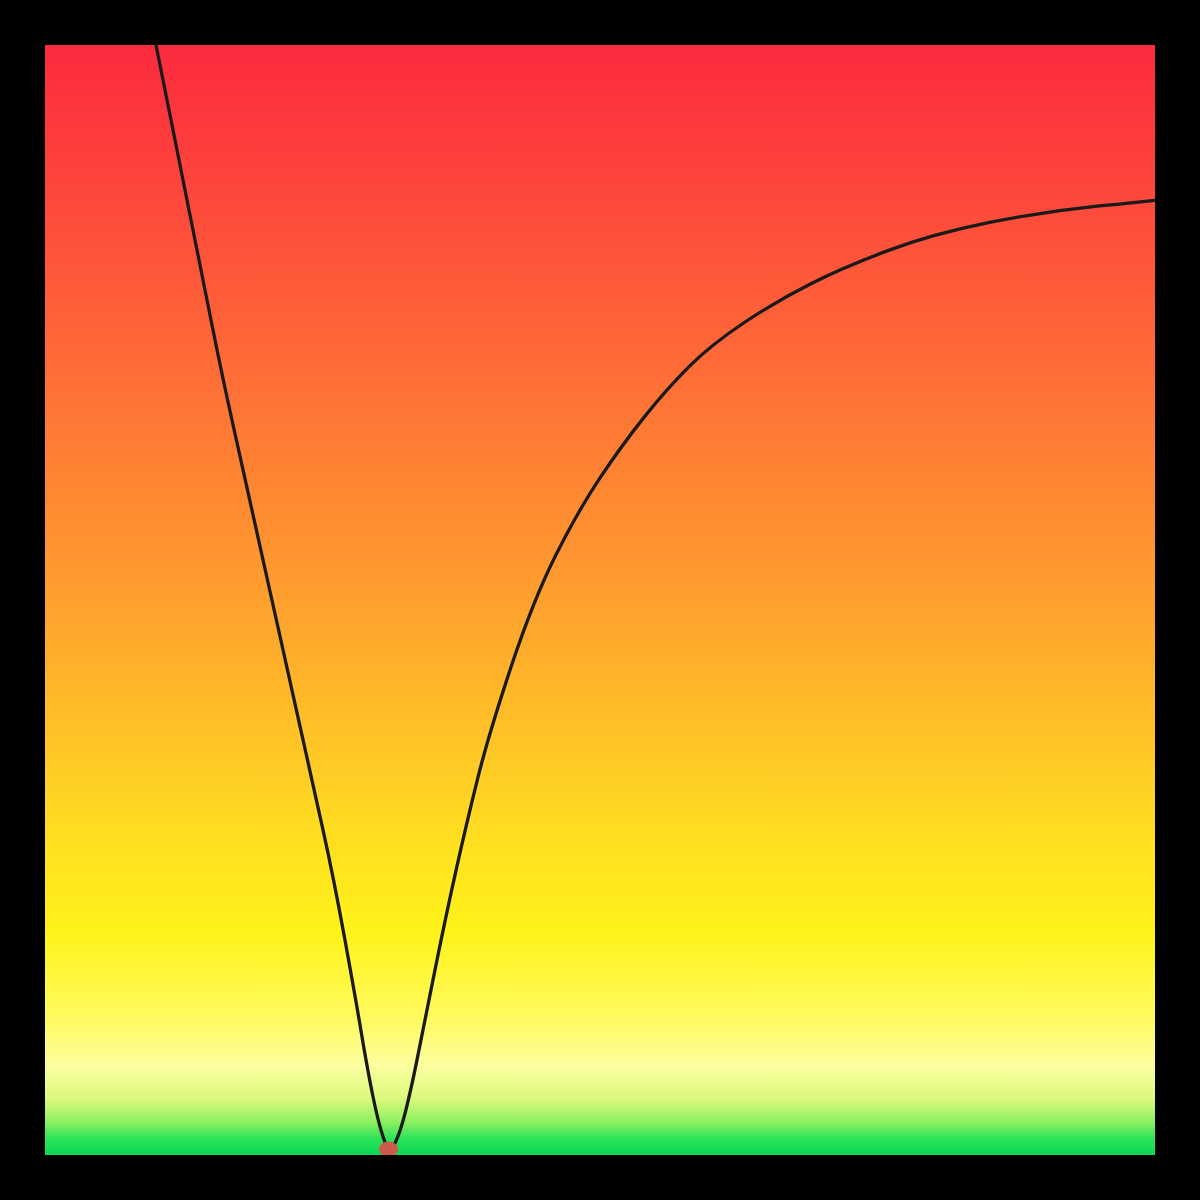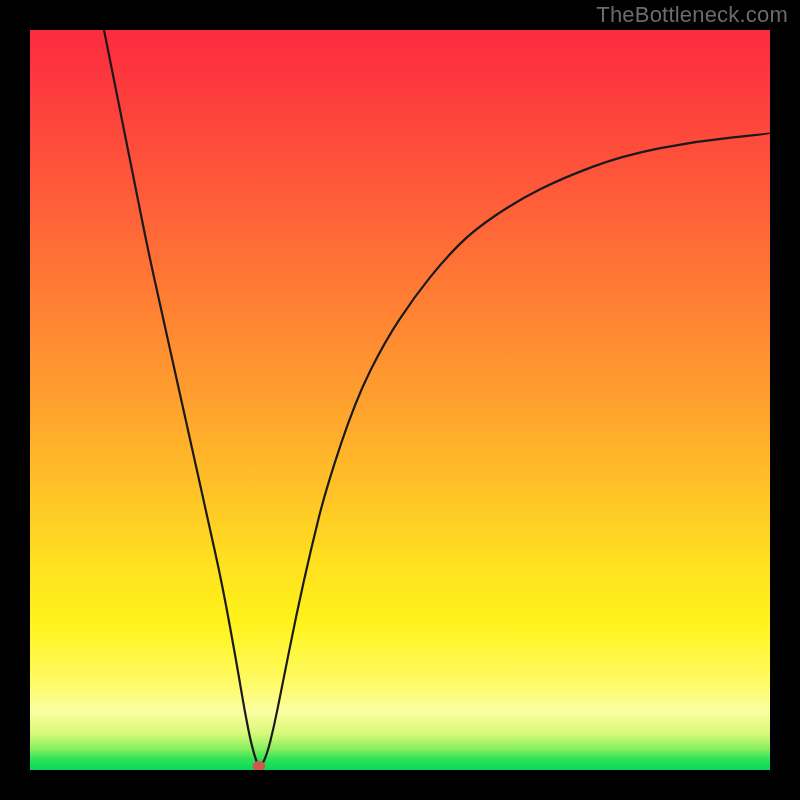--- a/index.html
+++ b/index.html
@@ -73,21 +73,20 @@
     height: 10px;
     border-radius: 50% / 50%;
     background: #cc5a4d;
     transform: translate(-50%, -50%);
   }
 </style>
 </head>
 <body>
 
 <div class="frame">
-  <div class="watermark">TheBottleneck.com</div>
 
   <div class="plot-area">
     <div class="gradient"></div>
 
     <svg class="curve-svg" viewBox="0 0 740 740" preserveAspectRatio="none">
       <path id="curve-path" fill="none" stroke-width="2.2" stroke-linecap="round" stroke="#1a1a1a" d="M 74.0 0.0 Q 74.0 0.0 81.4 37.0 Q 88.8 74.0 96.2 111.0 Q 103.6 148.0 111.0 185.0 Q 118.4 222.0 125.8 255.3 Q 133.2 288.6 140.6 321.9 Q 148.0 355.2 155.4 388.5 Q 162.8 421.8 170.2 455.1 Q 177.6 488.4 185.0 521.7 Q 192.4 555.0 199.8 595.7 Q 207.2 636.4 210.9 658.6 Q 214.6 680.8 218.3 699.3 Q 222.0 717.8 225.7 728.9 Q 229.4 740.0 233.1 732.6 Q 236.8 725.2 240.5 710.4 Q 244.2 695.6 247.9 677.1 Q 251.6 658.6 259.0 621.6 Q 266.4 584.6 273.8 551.3 Q 281.2 518.0 288.6 488.4 Q 296.0 458.8 310.8 414.4 Q 325.6 370.0 340.4 340.4 Q 355.2 310.8 370.0 288.6 Q 384.8 266.4 399.6 247.9 Q 414.4 229.4 429.2 214.6 Q 444.0 199.8 466.2 185.0 Q 488.4 170.2 510.6 159.1 Q 532.8 148.0 562.4 136.9 Q 592.0 125.8 629.0 118.4 Q 666.0 111.0 703.0 107.3 T 740.0 103.6"></path>
     </svg>
 
     <div id="min-dot" class="minimum-dot" style="background: rgb(204, 90, 77); left: 229.4px; top: 736px;"></div>
   </div>

